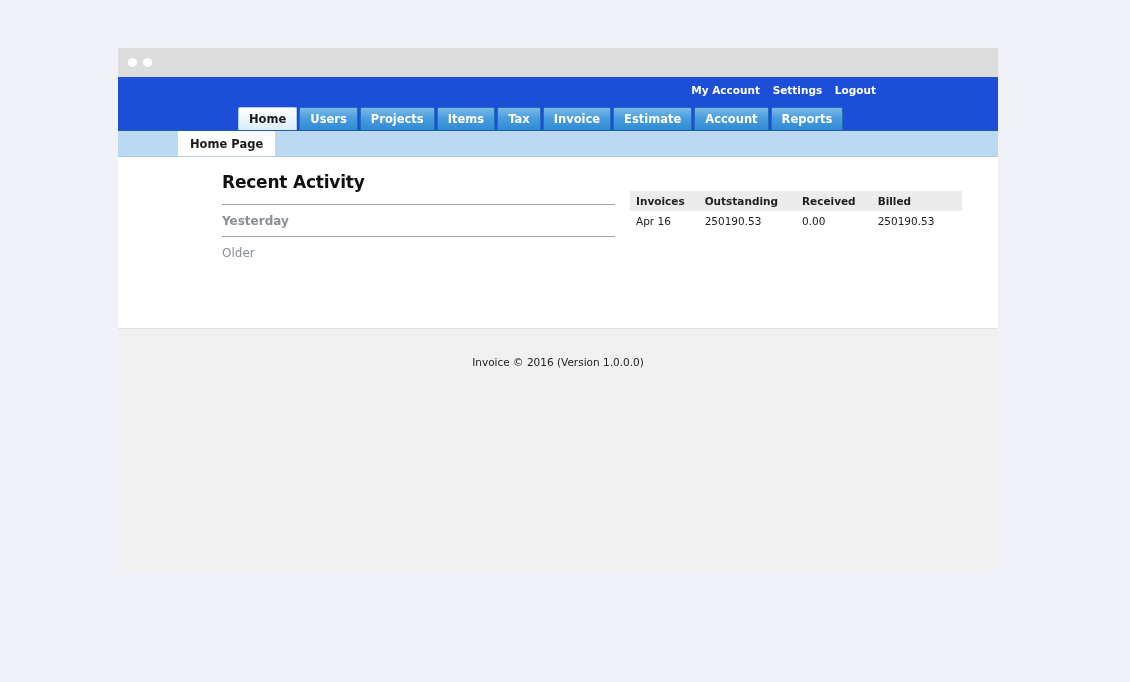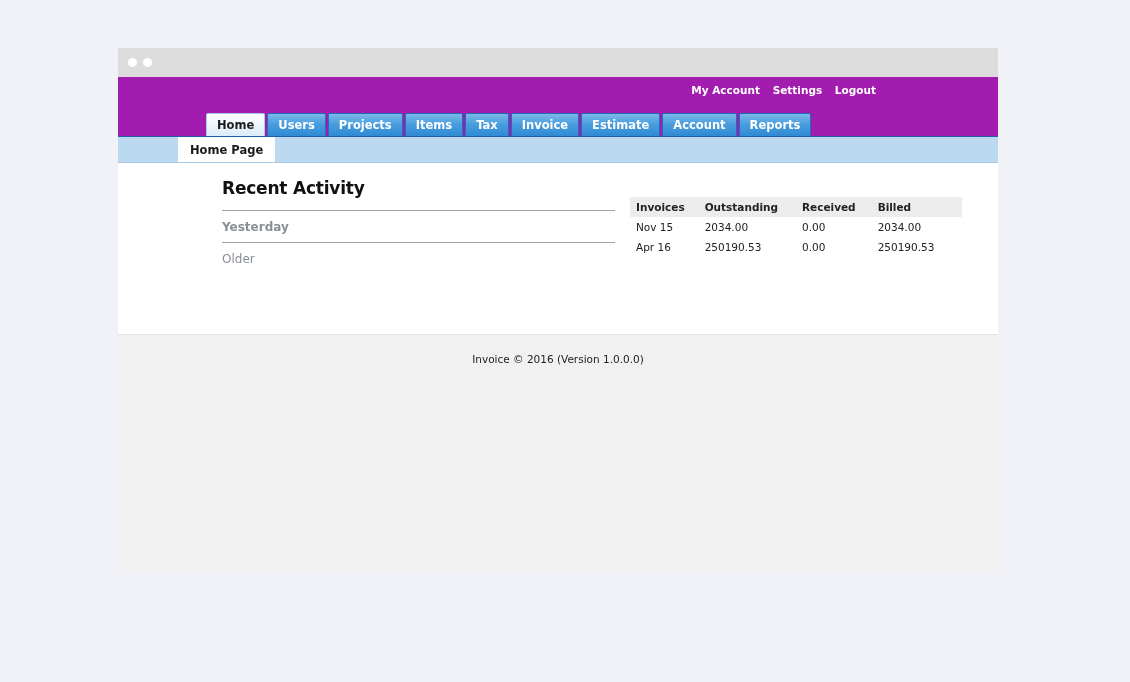--- a/index.html
+++ b/index.html
@@ -35,22 +35,22 @@
     width: 9px;
     height: 9px;
     border-radius: 50%;
     background: #ffffff;
     margin-right: 6px;
   }
 
   
   #app-header {
     position: relative;
-    height: 60px;
-    background: #a21caf;
+    height: 54px;
+    background: #1d4ed8;
     border-bottom: 1px solid #1f5fa8;
   }
 
   #account-links {
     position: absolute;
     right: 122px;
     top: 7px;
     font-size: 10.5px;
     font-weight: bold;
     color: #ffffff;
@@ -59,21 +59,21 @@
   #account-links a {
     color: #ffffff;
     text-decoration: none;
     margin-left: 9px;
   }
   #account-links a:first-child { margin-left: 0; }
 
   
   #main-tabs {
     position: absolute;
-    left: 88px;
+    left: 120px;
     bottom: 0;
     display: flex;
     align-items: center;
   }
   .main-tab {
     font-size: 11.5px;
     font-weight: bold;
     color: #ffffff;
     padding: 5px 10px 5px 10px;
     height: 23px;
@@ -164,21 +164,21 @@
   #invoices-table td.col-invoice { padding-left: 6px; padding-right: 16px; }
   #invoices-table td.col-outstanding { padding-right: 20px; }
   #invoices-table td.col-received { padding-right: 18px; }
   #invoices-table td.col-billed { padding-right: 28px; }
 
   
   #app-footer {
     text-align: center;
     font-size: 10.5px;
     color: #222222;
-    padding-top: 18px;
+    padding-top: 27px;
   }
 </style>
 </head>
 <body>
 
 <div id="browser-window">
 
   <div id="title-bar">
     <span class="window-dot"></span>
     <span class="window-dot"></span>
@@ -222,26 +222,20 @@
       <thead>
         <tr>
           <td class="col-invoice">Invoices</td>
           <td class="col-outstanding">Outstanding</td>
           <td class="col-received">Received</td>
           <td class="col-billed">Billed</td>
         </tr>
       </thead>
       <tbody>
         <tr>
-          <td class="col-invoice">Nov 15</td>
-          <td class="col-outstanding">2034.00</td>
-          <td class="col-received">0.00</td>
-          <td class="col-billed">2034.00</td>
-        </tr>
-        <tr>
           <td class="col-invoice">Apr 16</td>
           <td class="col-outstanding">250190.53</td>
           <td class="col-received">0.00</td>
           <td class="col-billed">250190.53</td>
         </tr>
       </tbody>
     </table>
 
   </div>
 

